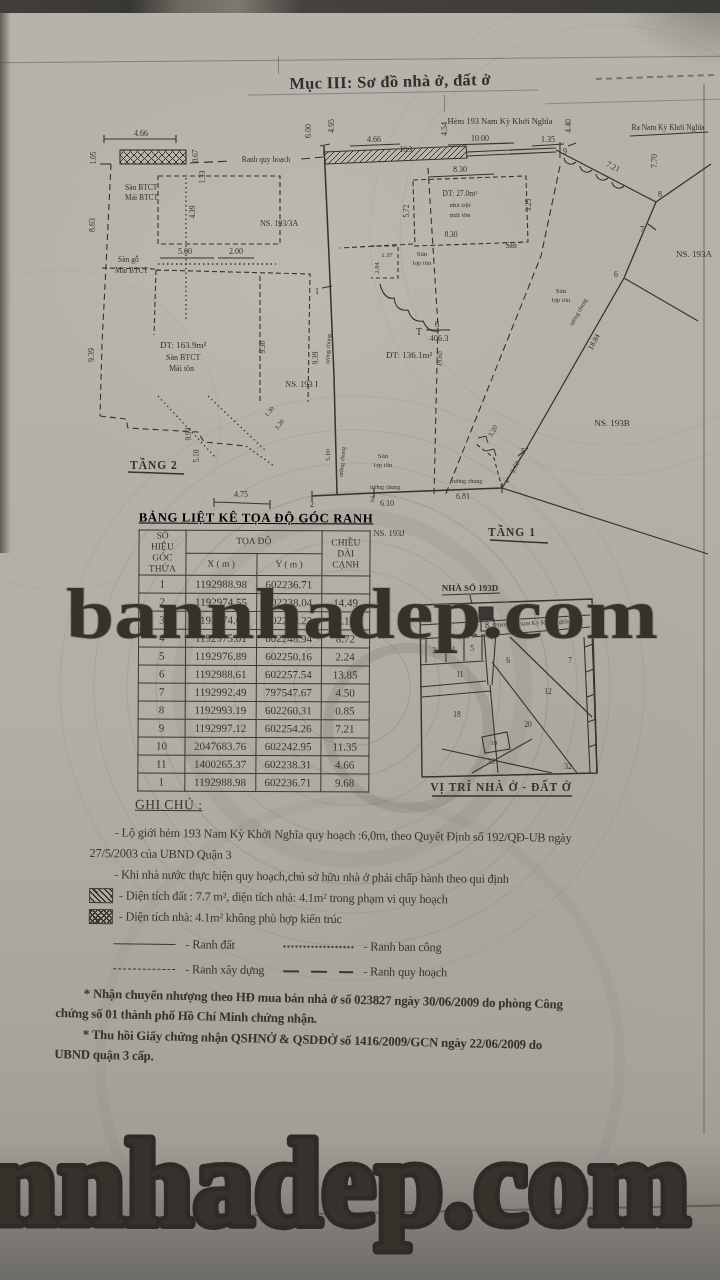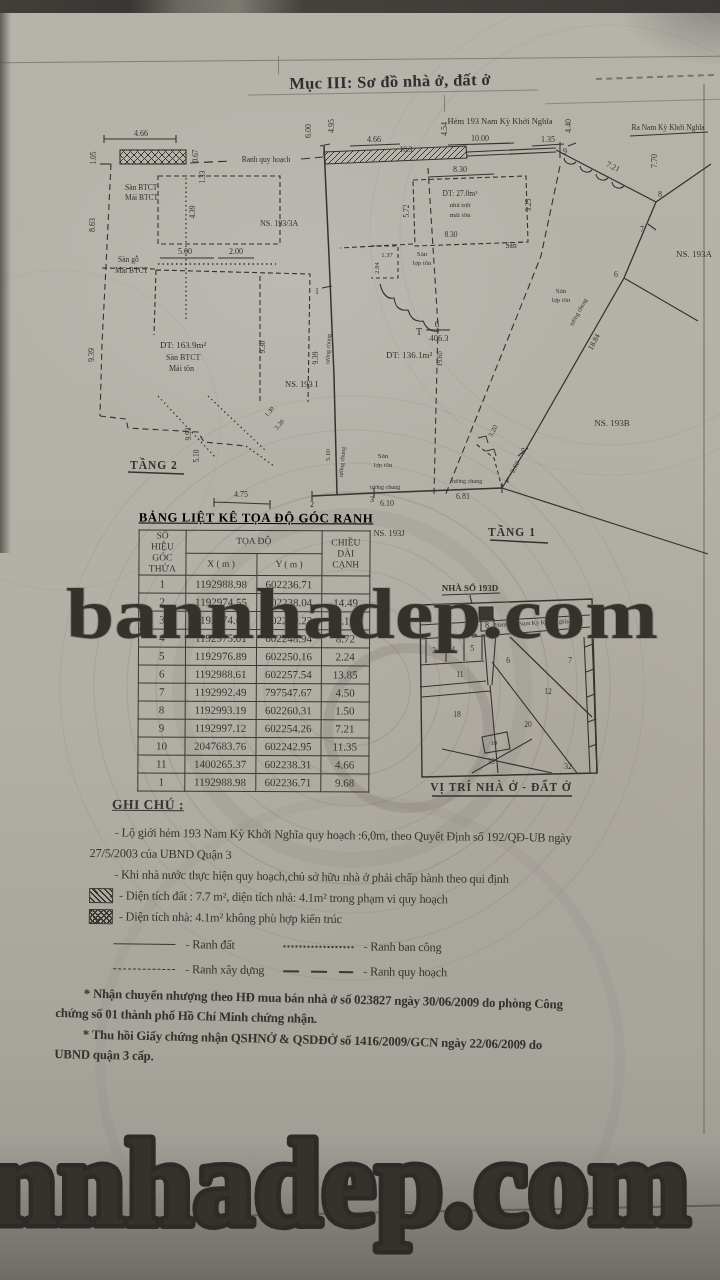--- a/index.html
+++ b/index.html
@@ -31,21 +31,21 @@
   #coord-table-wrap{left:138px;top:511px;width:234px;transform:rotate(.3deg);}
   #coord-table-title{font-weight:bold;font-size:12.8px;text-align:center;letter-spacing:.6px;
     text-decoration:underline;margin-bottom:4px;white-space:nowrap;}
   table.coords{border-collapse:collapse;width:232px;}
   table.coords th,table.coords td{border:1.3px solid #3b3833;font-size:10.5px;color:#37342e;
     text-align:center;padding:0 7px;height:17px;line-height:11px;}
   table.coords th{font-weight:normal;font-size:9.5px;}
   table.coords .cw1{width:48px}.cw2{width:68px}.cw3{width:60px}.cw4{width:48px}
   table.coords td{font-size:11px;}
   
-  #ghichu-heading{left:112px;top:797px;font-weight:bold;font-size:13.5px;text-decoration:underline;
+  #ghichu-heading{left:135px;top:797px;font-weight:normal;font-size:13.5px;text-decoration:underline;
     letter-spacing:.5px;transform:rotate(.5deg);}
   #ghichu{left:90px;top:822px;width:548px;font-size:12.3px;line-height:21px;letter-spacing:-.2px;
     transform:rotate(.7deg);transform-origin:left top;color:#37342e;}
   .note-hang{padding-left:0;text-indent:25px;width:505px;}
   .note-row{display:flex;align-items:center;gap:6px;}
   .swatch{width:22px;height:13px;border:1px solid #3a3731;flex:0 0 auto;}
   .swatch-diag{background:repeating-linear-gradient(45deg,rgba(0,0,0,0) 0 2.5px,#3a3731 2.5px 4px);}
   .swatch-cross{background:repeating-linear-gradient(45deg,transparent 0 2.5px,#3a3731 2.5px 4px),
                 repeating-linear-gradient(-45deg,transparent 0 2.5px,#3a3731 2.5px 4px);}
   #legend{margin-top:6px;margin-left:25px;display:grid;grid-template-columns:170px 175px;row-gap:4px;}
@@ -314,21 +314,21 @@
           <tr>
             <td>7</td>
             <td>1192992.49</td>
             <td>797547.67</td>
             <td>4.50</td>
           </tr>
           <tr>
             <td>8</td>
             <td>1192993.19</td>
             <td>602260.31</td>
-            <td>1.50</td>
+            <td>0.85</td>
           </tr>
           <tr>
             <td>9</td>
             <td>1192997.12</td>
             <td>602254.26</td>
             <td>7.21</td>
           </tr>
           <tr>
             <td>10</td>
             <td>2047683.76</td>

